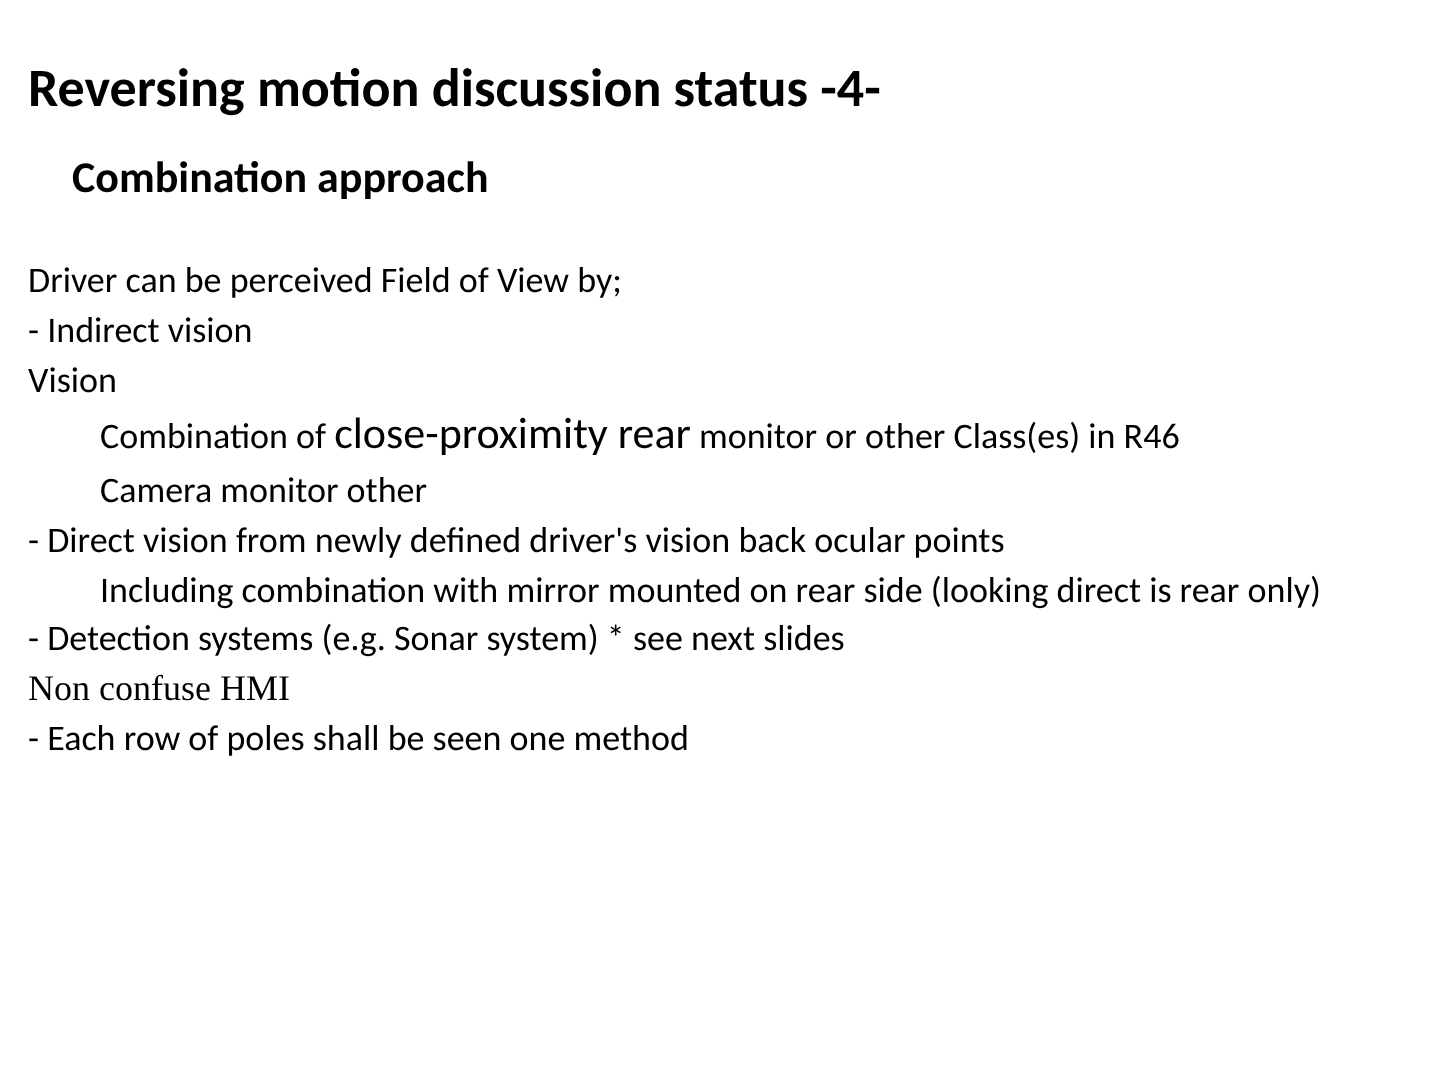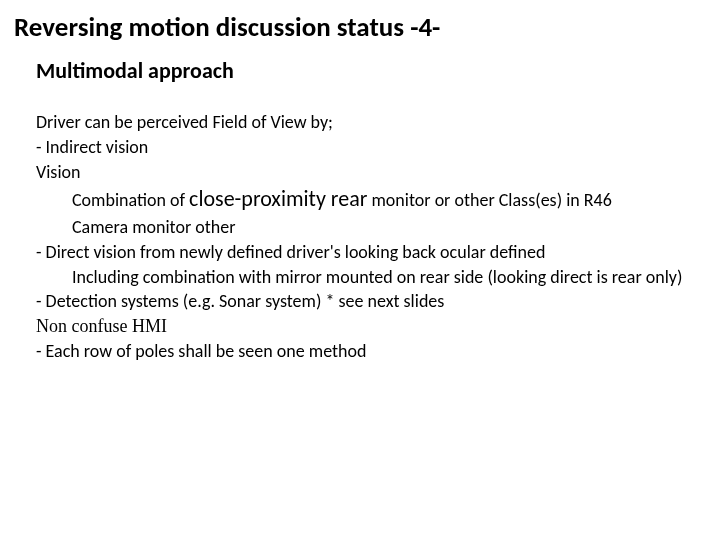--- a/index.html
+++ b/index.html
@@ -8,37 +8,36 @@
     width: 720px;
     height: 540px;
     background: #ffffff;
     font-family: "Calibri", "Segoe UI", Arial, sans-serif;
     color: #000000;
   }
   .slide {
     box-sizing: border-box;
     width: 720px;
     height: 540px;
-    padding: 10px 14px 0 14px;
+    padding: 28px 14px 0 14px;
   }
   .title {
     font-size: 27px;
     font-weight: 700;
     letter-spacing: 0px;
     margin: 0 0 6px 0;
   }
   .subtitle {
     font-size: 22px;
     font-weight: 700;
     margin: 14px 0 26px 22px;
   }
   .body {
     font-size: 18px;
     line-height: 1.38;
-    margin-left: 22px;
   }
   .body p {
     margin: 0;
   }
   .indent1 {
     padding-left: 0;
   }
   .indent2 {
     padding-left: 36px;
   }
@@ -48,33 +47,33 @@
   .gap-above {
     margin-top: 24px;
     font-family: Liberation Serif, serif;
   }
 </style>
 </head>
 <body>
 
 <div class="slide">
   <h1 class="title">Reversing motion discussion status -4-</h1>
-  <h2 class="subtitle">Multimodal approach</h2>
+  <h2 class="subtitle">Combination approach</h2>
 
   <div class="body">
     <p class="indent1">Driver can be perceived Field of View by;</p>
     <p class="indent1">-    Indirect vision</p>
 
     <p class="indent1">Vision</p>
     <p class="indent2">
       <span>Combination of </span><span class="cp-rear">close-proximity rear</span><span> monitor or other Class(es) in R46</span>
     </p>
     <p class="indent2">Camera monitor other</p>
 
-    <p class="indent1">-    Direct vision from newly defined driver's looking back ocular defined</p>
+    <p class="indent1">-    Direct vision from newly defined driver's vision back ocular points</p>
     <p class="indent2">Including combination with mirror mounted on rear side (looking direct is rear only)</p>
 
     <p class="indent1">-    Detection systems (e.g. Sonar system) * see next slides</p>
 
     <p class="indent1 gap-above">Non confuse HMI</p>
     <p class="indent1">- Each row of poles shall be seen one method</p>
   </div>
 </div>
 
 </body></html>

